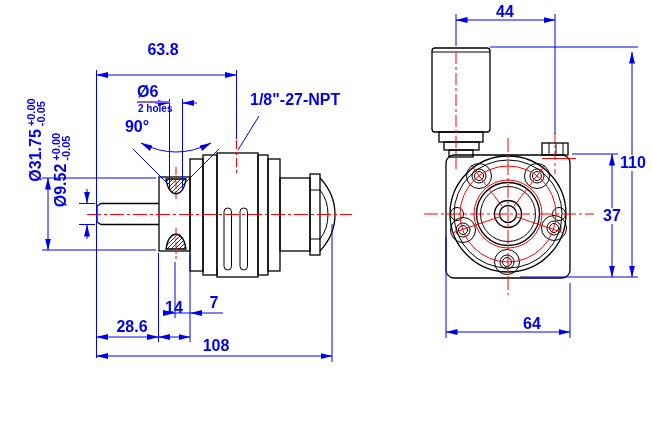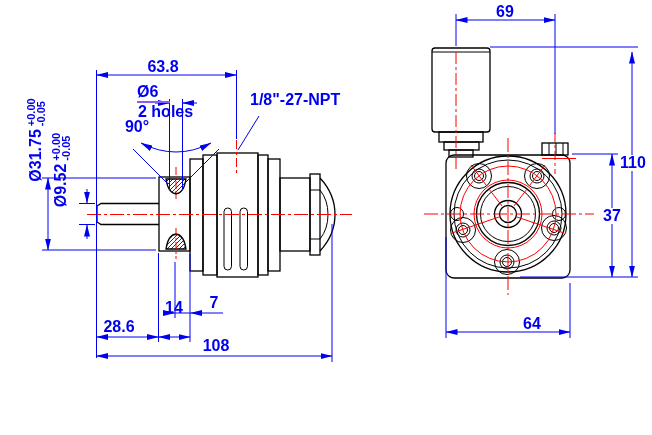--- a/index.html
+++ b/index.html
@@ -3,21 +3,21 @@
 <meta charset="utf-8">
 <style>
   html,body{margin:0;padding:0;background:#fff;}
   #stage{position:relative;width:652px;height:435px;background:#fff;overflow:hidden;
          font-family:"Liberation Sans",sans-serif;}
   #stage svg{position:absolute;left:0;top:0;}
   .label{position:absolute;color:#0000f0;font-weight:bold;font-size:16px;
          white-space:nowrap;line-height:1;}
   .ctr{transform:translate(-50%,-50%);}
   .bg{background:#fff;padding:0 2px;text-align:center;}
-  .small{font-size:16px;}
+  .small{font-size:10px;}
   .rot{transform:translate(-50%,-50%) rotate(-90deg);display:flex;align-items:center;}
   .tol{display:inline-flex;flex-direction:column;font-size:11px;line-height:10px;
        margin-left:3px;font-weight:bold;}
   .u6{border-bottom:2px solid #8b5cf6;width:33px;display:inline-block;padding-bottom:1px;}
   .partno{font-size:24px;letter-spacing:1px;}
 </style>
 </head>
 <body>
 
 <div id="stage">
@@ -175,49 +175,49 @@
 
     <line x1="612" y1="154" x2="612" y2="277" marker-start="url(#ar)" marker-end="url(#ar)"></line>
     <line x1="572" y1="154" x2="618" y2="154"></line>
 
     <line x1="446" y1="332" x2="570" y2="332" marker-start="url(#ar)" marker-end="url(#ar)"></line>
     <line x1="446" y1="237" x2="446" y2="338"></line>
     <line x1="570" y1="283" x2="570" y2="338"></line>
   </g>
 </svg>
 
-  <div class="label ctr" style="left:163px;top:67px">63.8</div>
+  <div class="label ctr" style="left:163px;top:50px">63.8</div>
 
   <div class="label" style="left:137px;top:84px">
     <span class="u6">Ø6</span>
   </div>
   <div class="label small" style="left:138px;top:104px">2 holes</div>
 
   <div class="label ctr" style="left:137px;top:127px">90°</div>
 
   <div class="label" style="left:250px;top:92px">1/8"-27-NPT</div>
 
-  <div class="label ctr" style="left:119px;top:327px">28.6</div>
+  <div class="label ctr" style="left:132px;top:327px">28.6</div>
   <div class="label ctr" style="left:174px;top:308px">14</div>
   <div class="label ctr" style="left:214px;top:303px">7</div>
   <div class="label ctr" style="left:216px;top:346px">108</div>
 
   <div class="label rot" style="left:36px;top:140px">
     <span>Ø31.75</span>
     <span class="tol">
       <span>+0.00</span>
       <span>-0.05</span>
     </span>
   </div>
   <div class="label rot" style="left:61px;top:170px">
     <span>Ø9.52</span>
     <span class="tol">
       <span>+0.00</span>
       <span>-0.05</span>
     </span>
   </div>
 
-  <div class="label ctr" style="left:505px;top:12px">69</div>
+  <div class="label ctr" style="left:505px;top:12px">44</div>
   <div class="label ctr bg" style="left:633px;top:163px">110</div>
   <div class="label ctr bg" style="left:612px;top:216px">37</div>
   <div class="label ctr" style="left:532px;top:324px">64</div>
 
 </div>
 
 </body></html>

